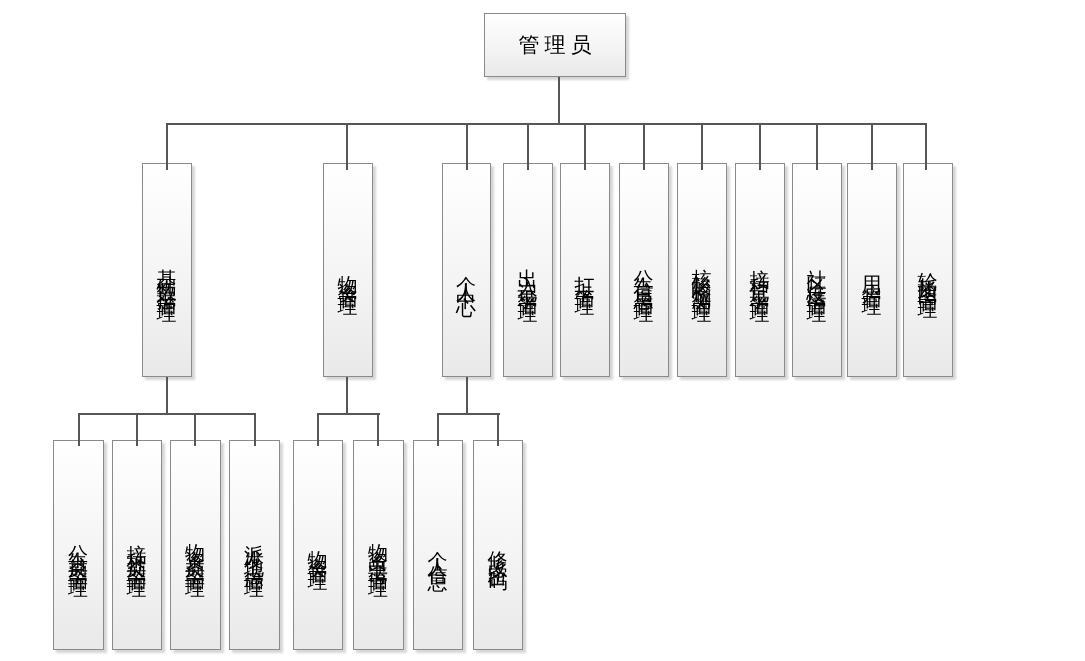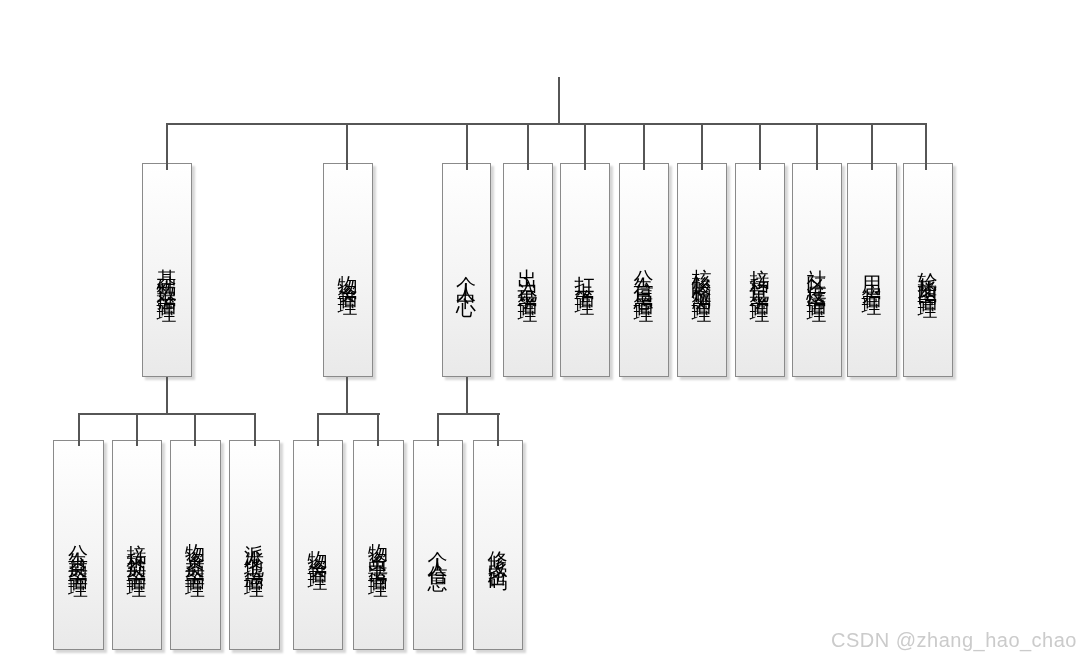--- a/index.html
+++ b/index.html
@@ -86,20 +86,23 @@
 
   <div class="vline" style="left:78px;  top:414px; height:32px;"></div>
   <div class="vline" style="left:136px; top:414px; height:32px;"></div>
   <div class="vline" style="left:194px; top:414px; height:32px;"></div>
   <div class="vline" style="left:254px; top:414px; height:32px;"></div>
   <div class="vline" style="left:317px; top:414px; height:32px;"></div>
   <div class="vline" style="left:377px; top:414px; height:32px;"></div>
   <div class="vline" style="left:437px; top:414px; height:32px;"></div>
   <div class="vline" style="left:497px; top:414px; height:32px;"></div>
 
+  <div class="node" style="left:484px; top:13px; width:142px; height:64px;">
+    <span class="hlabel">管理员</span>
+  </div>
 
   <div class="node" style="left:142px; top:163px; width:50px; height:214px;">
     <span class="vlabel">基础数据管理</span>
   </div>
   <div class="node" style="left:323px; top:163px; width:50px; height:214px;">
     <span class="vlabel">物资管理</span>
   </div>
   <div class="node" style="left:442px; top:163px; width:49px; height:214px;">
     <span class="vlabel">个人中心</span>
   </div>
@@ -146,15 +149,14 @@
   <div class="node" style="left:353px; top:440px; width:51px; height:210px;">
     <span class="vlabel">物资申请管理</span>
   </div>
   <div class="node" style="left:413px; top:440px; width:50px; height:210px;">
     <span class="vlabel">个人信息</span>
   </div>
   <div class="node" style="left:473px; top:440px; width:50px; height:210px;">
     <span class="vlabel">修改密码</span>
   </div>
 
-  <div class="watermark">CSDN @zhang_hao_chao</div>
 
 </div>
 
 </body></html>

